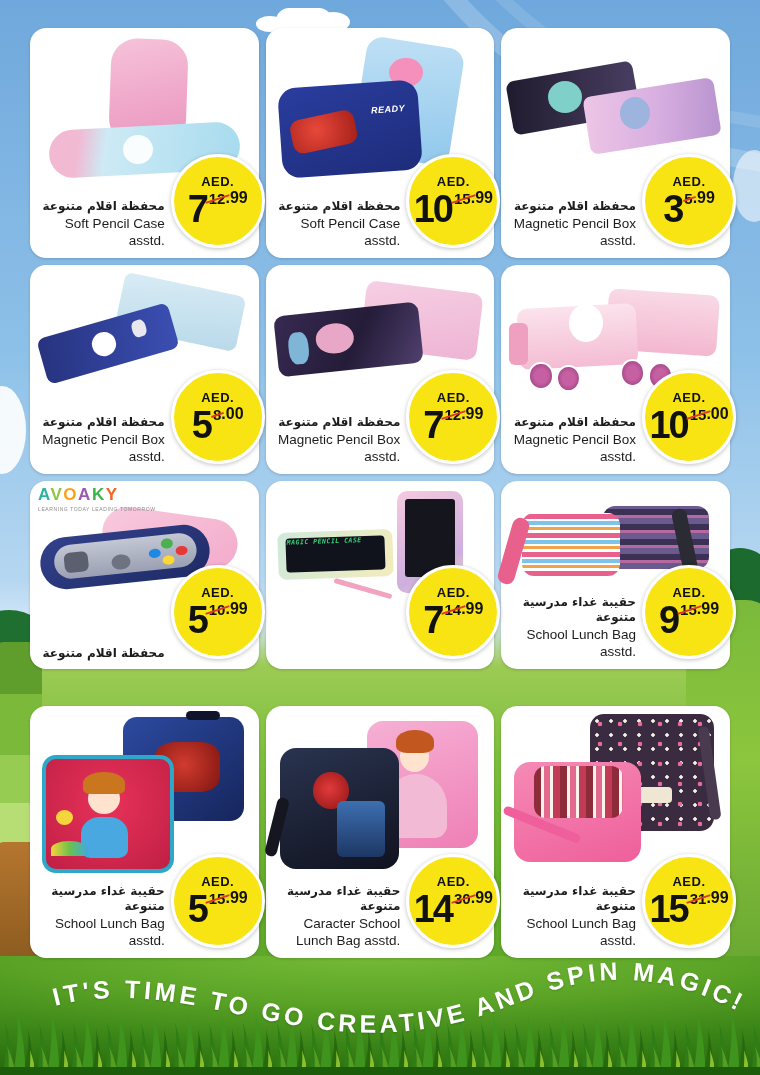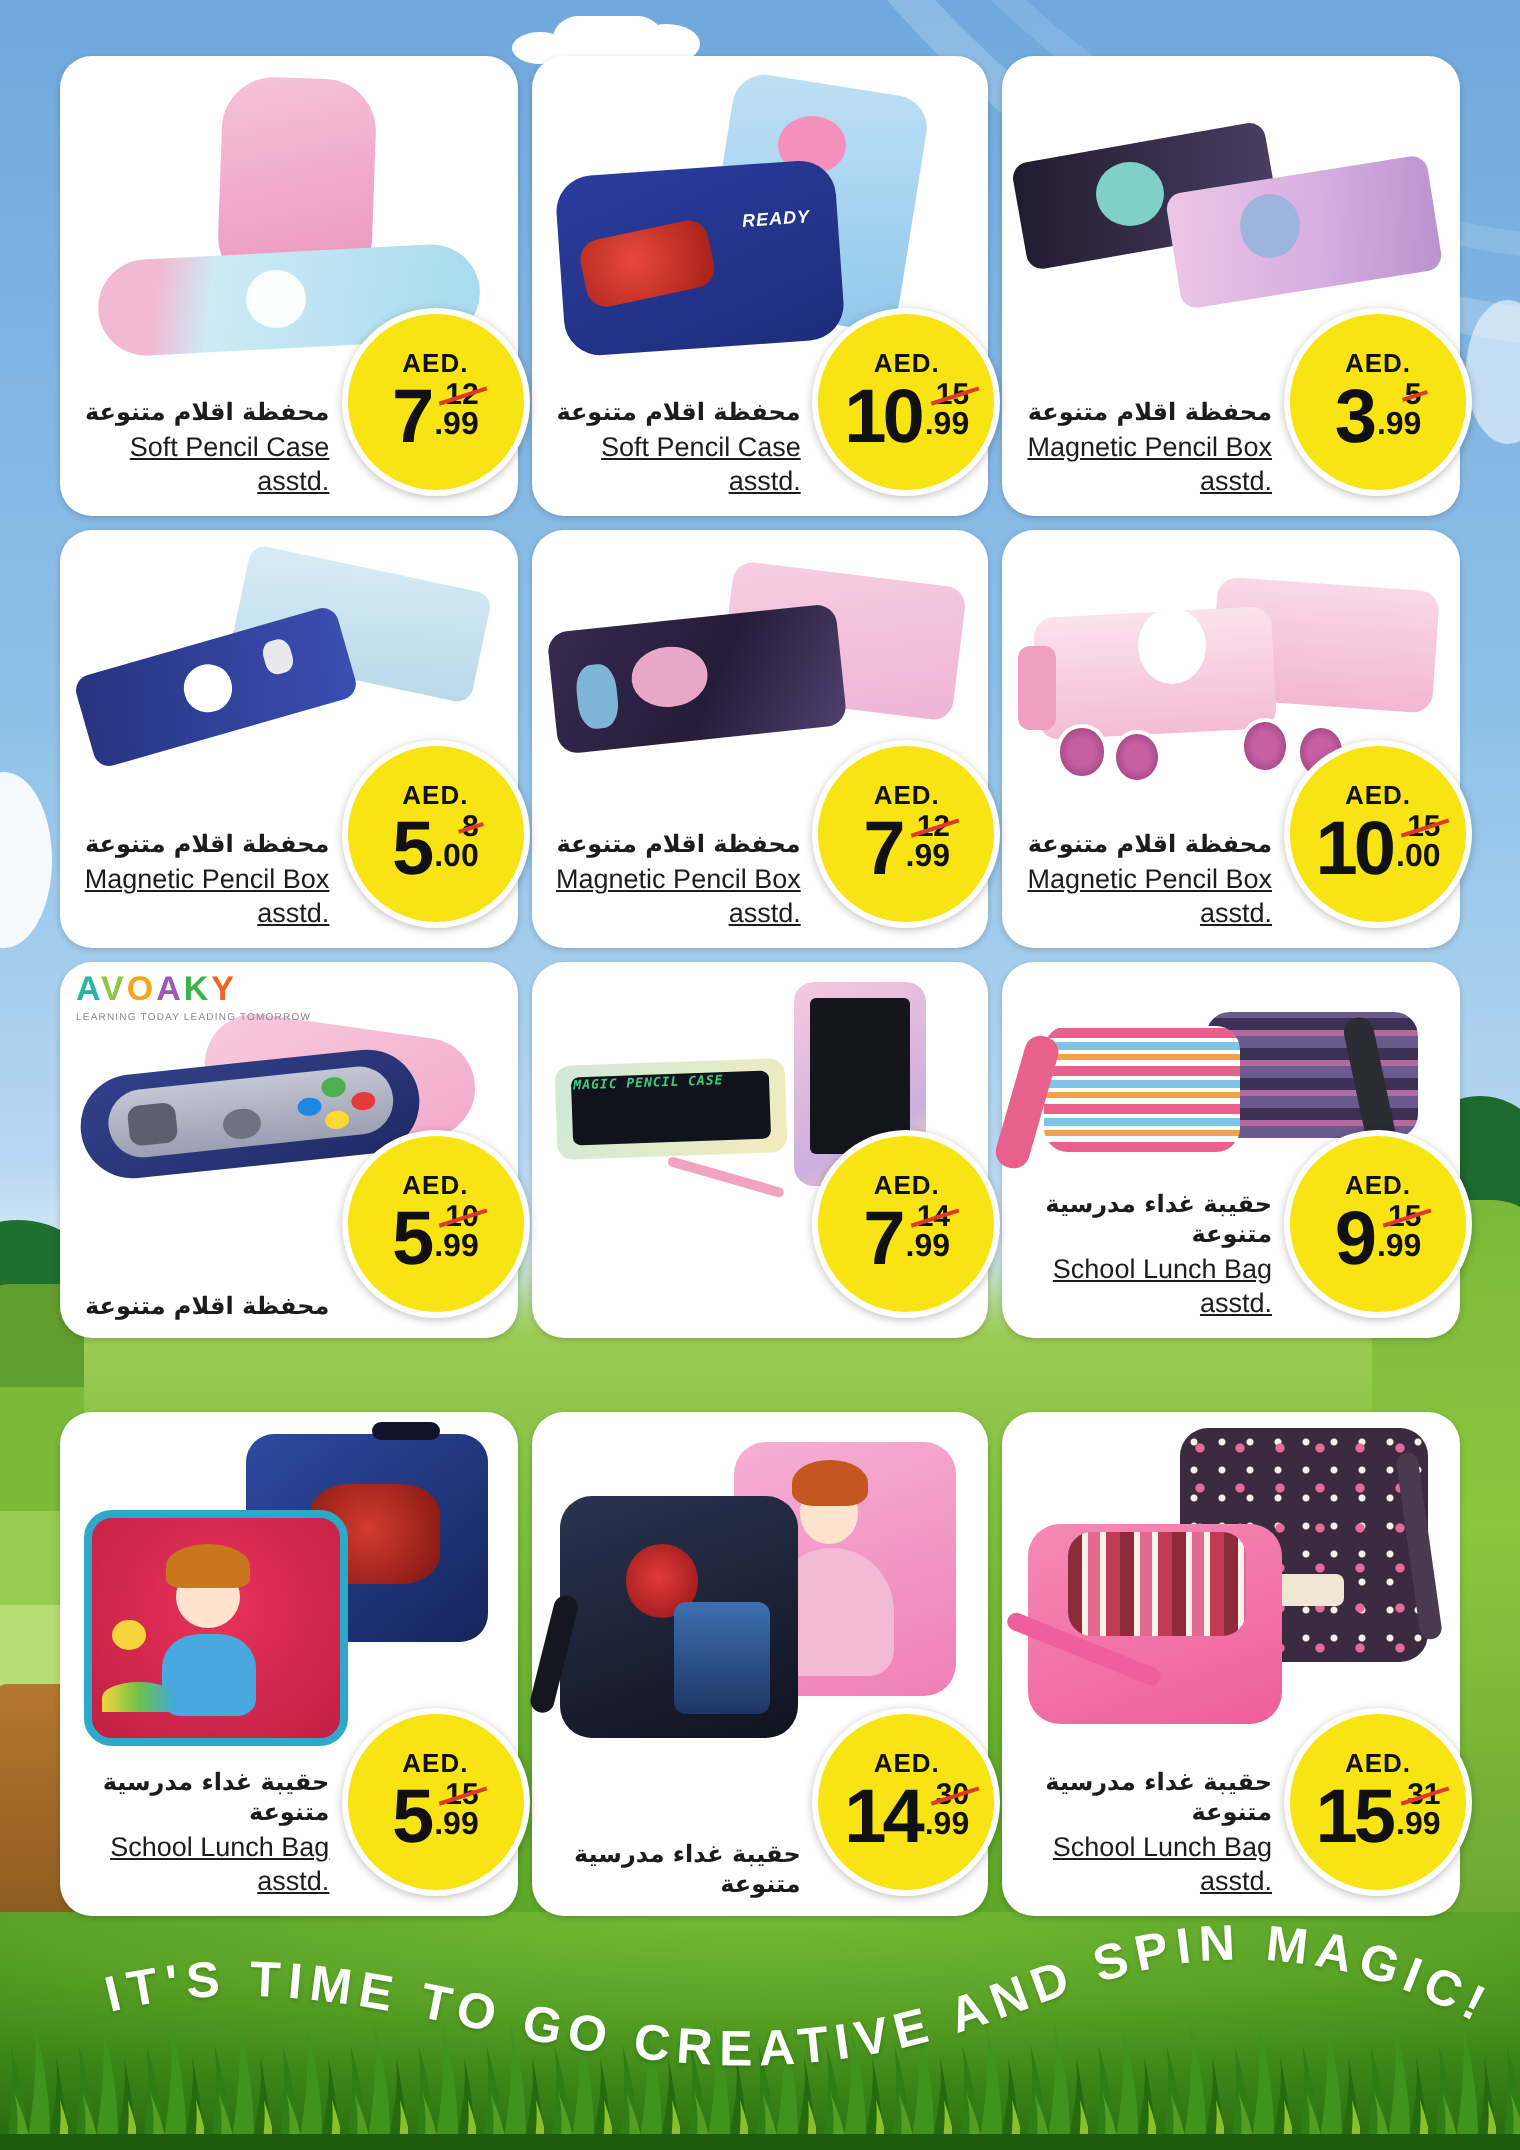--- a/index.html
+++ b/index.html
@@ -22,30 +22,30 @@
   .row{position:absolute;left:30px;right:30px;display:flex;gap:7px;z-index:5;}
   #r1{top:28px;height:230px;} #r2{top:265px;height:209px;}
   #r3{top:481px;height:188px;} #r4{top:706px;height:252px;}
   .card{flex:1;background:#fff;border-radius:16px;position:relative;
     box-shadow:0 1px 3px rgba(0,0,0,.18);}
   .imgwrap{position:absolute;left:8px;right:8px;top:8px;bottom:62px;}
   #r4 .imgwrap{bottom:72px;}
   .caption{position:absolute;left:8px;right:94px;bottom:8px;text-align:right;
     color:#1c1c1c;line-height:1.25;}
   .ar{font-family:"DejaVu Sans",sans-serif;font-size:12px;font-weight:700;direction:rtl;}
-  .en{font-size:13.5px;margin-top:2px;text-decoration:underline;}
+  .en{font-size:13.5px;margin-top:2px;}
   
   .badge{position:absolute;right:-6px;bottom:10px;width:88px;height:88px;border-radius:50%;
     background:#f8e412;border:3px solid #fff;box-shadow:0 1px 4px rgba(0,0,0,.25);
     display:flex;flex-direction:column;align-items:center;justify-content:center;z-index:6;
     color:#111;}
   .aed{font-weight:700;font-size:13px;letter-spacing:.5px;}
   .pr{display:flex;align-items:flex-start;line-height:1;margin-top:1px;}
   .int{font-size:38px;font-weight:900;letter-spacing:-2px;}
-  .fcol{display:flex;flex-direction:column;margin-left:2px;}
+  .fcol{display:flex;flex-direction:row;margin-left:2px;}
   .old{font-size:15px;font-weight:800;position:relative;align-self:flex-end;}
   .old::after{content:"";position:absolute;left:-20%;top:45%;width:150%;
     border-top:2.5px solid #e2382a;transform:rotate(-18deg);}
   .dec{font-size:16px;font-weight:900;text-align:right;}
   
   .brand{position:absolute;left:8px;top:4px;z-index:2;}
   .brand .word{font-size:17px;font-weight:800;letter-spacing:1.5px;}
   .brand .tag{font-size:5px;color:#8a8a8a;letter-spacing:.6px;margin-top:1px;}
   
   .ready-txt{position:absolute;right:10%;top:26%;font-size:9px;font-weight:800;
@@ -349,20 +349,21 @@
           <i class="shp" style="left:16%;top:42%;width:56%;height:50%;border-radius:50% 50% 20% 20%;background:#f3bad6;"></i>
         </i>
         <i class="shp" style="left:3%;top:20%;width:56%;height:70%;border-radius:16px;background:linear-gradient(160deg,#2a3450,#10121f);">
           <i class="shp" style="left:28%;top:20%;width:30%;height:30%;border-radius:50%;background:radial-gradient(circle at 45% 45%,#e23a3a,#8e1414);"></i>
           <i class="shp" style="left:48%;top:44%;width:40%;height:46%;border-radius:6px;background:linear-gradient(180deg,#3d6fb0,#1d3764);"></i>
           <i class="shp" style="left:-8%;top:40%;width:10%;height:50%;border-radius:8px;background:#15161f;transform:rotate(14deg);"></i>
         </i>
       </div>
       <div class="caption">
         <div class="ar">حقيبة غداء مدرسية متنوعة</div>
+        <div class="en"><span>Caracter School Lunch Bag</span> <span>asstd.</span></div>
       </div>
       <div class="badge">
         <div class="aed">AED.</div>
         <div class="pr">
             <span class="int">14</span>
           <span class="fcol">
               <span class="old">30</span>
           <span class="dec">.99</span>
             </span>
           </div>

